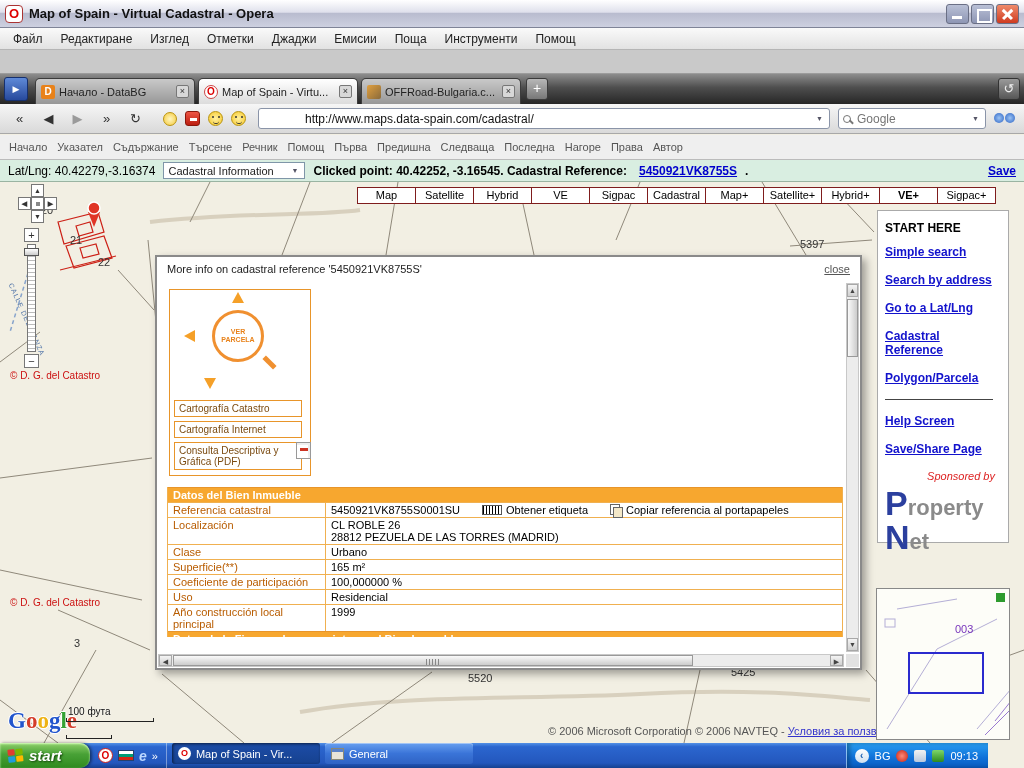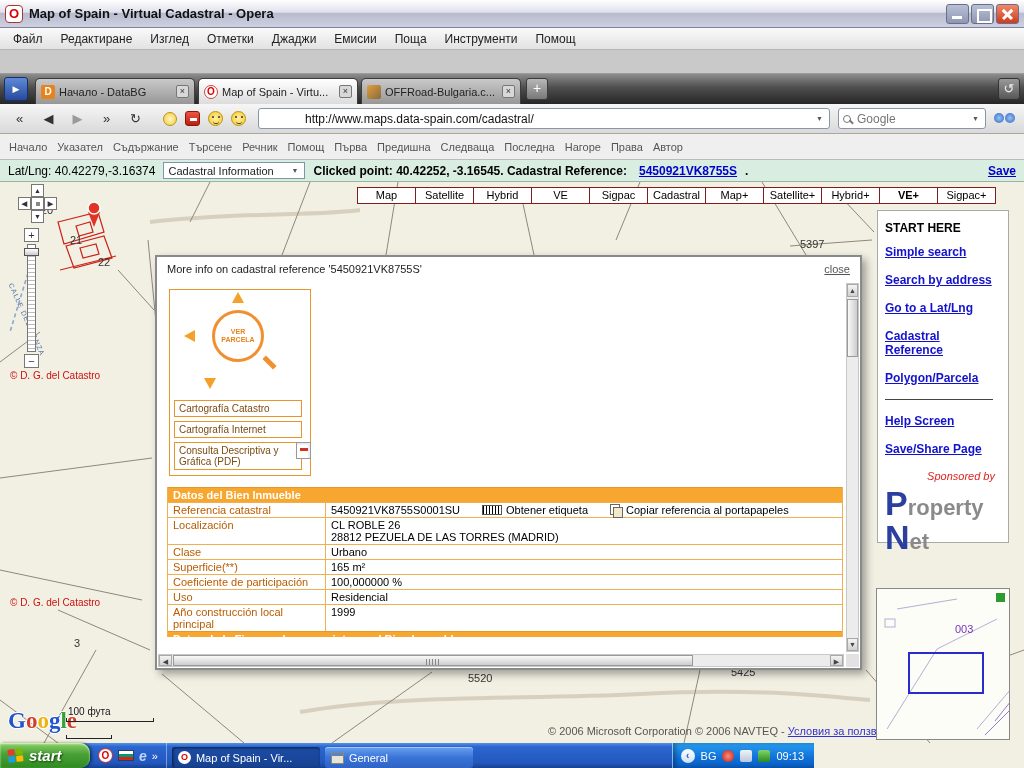--- a/index.html
+++ b/index.html
@@ -195,22 +195,22 @@
   .hscroll{position:absolute;left:1px;right:16px;bottom:1px;height:13px;background:#ececec;border:1px solid #c8c8c8;}
   .hs-btn{position:absolute;top:0;bottom:0;width:13px;background:linear-gradient(#f4f4f4,#d0d0d0);
     border:1px solid #a8a8a8;font-size:7px;text-align:center;line-height:11px;color:#444;}
   .hs-left{left:0;} .hs-right{right:0;}
   .hs-thumb{position:absolute;left:14px;top:0;bottom:0;width:76%;background:linear-gradient(#fafafa,#cccccc);border:1px solid #999;}
   .hs-thumb::after{content:"";position:absolute;left:50%;top:3px;width:14px;height:6px;margin-left:-7px;
     background:repeating-linear-gradient(90deg,#888 0 1px,transparent 1px 3px);}
   .m-corner{position:absolute;right:1px;bottom:1px;width:13px;height:13px;background:#e2e2e2;}
 
   
-  #taskbar{position:absolute;left:0;top:743px;width:814px;height:25px;
-    background:linear-gradient(#5391e6,#2b66cf 15%,#2357bd 80%,#16418f);display:flex;align-items:flex-end;}
+  #taskbar{position:absolute;left:0;top:743px;width:988px;height:25px;
+    background:linear-gradient(#5391e6,#2b66cf 15%,#2357bd 80%,#16418f);display:flex;align-items:flex-start;}
   #startbtn{width:90px;height:25px;border-radius:0 10px 10px 0;flex:0 0 90px;
     background:linear-gradient(#8ed06a,#48a136 45%,#2f8a1f);
     box-shadow:inset 0 1px 2px #d8ffc0,2px 0 3px rgba(0,0,0,.45);
     display:flex;align-items:center;gap:5px;padding-left:8px;}
   .winflag{width:16px;height:14px;position:relative;transform:rotate(-6deg);flex:0 0 16px;}
   .winflag i{position:absolute;width:7px;height:6px;border-radius:1px;}
   .wf1{left:0;top:0;background:#e03c31;} .wf2{left:8px;top:0;background:#7db700;}
   .wf3{left:0;top:7px;background:#1e9cdd;} .wf4{left:8px;top:7px;background:#ffb900;}
   .start-label{color:#fff;font-weight:bold;font-style:italic;font-size:15px;text-shadow:1px 1px 2px #14440a;}
   #ql{display:flex;align-items:center;gap:5px;padding:0 8px;height:25px;

